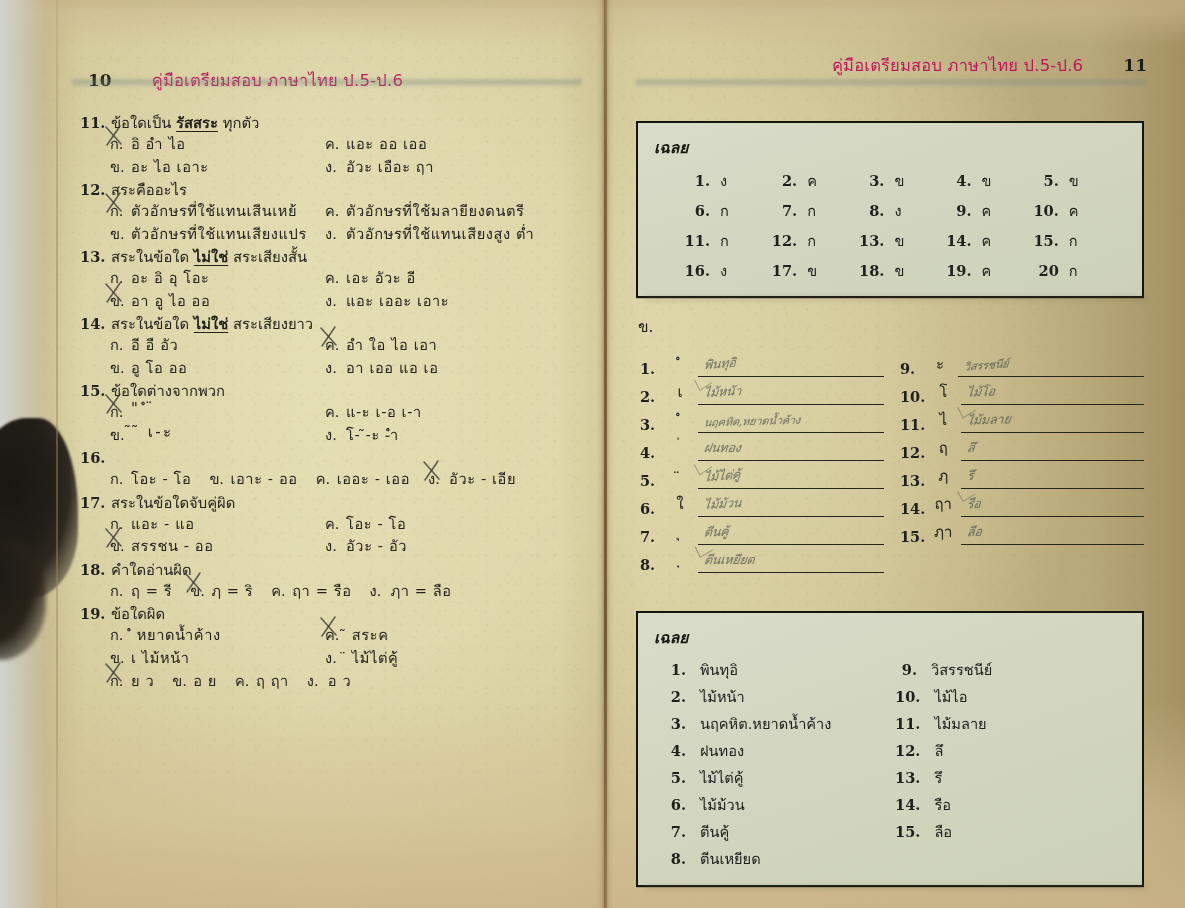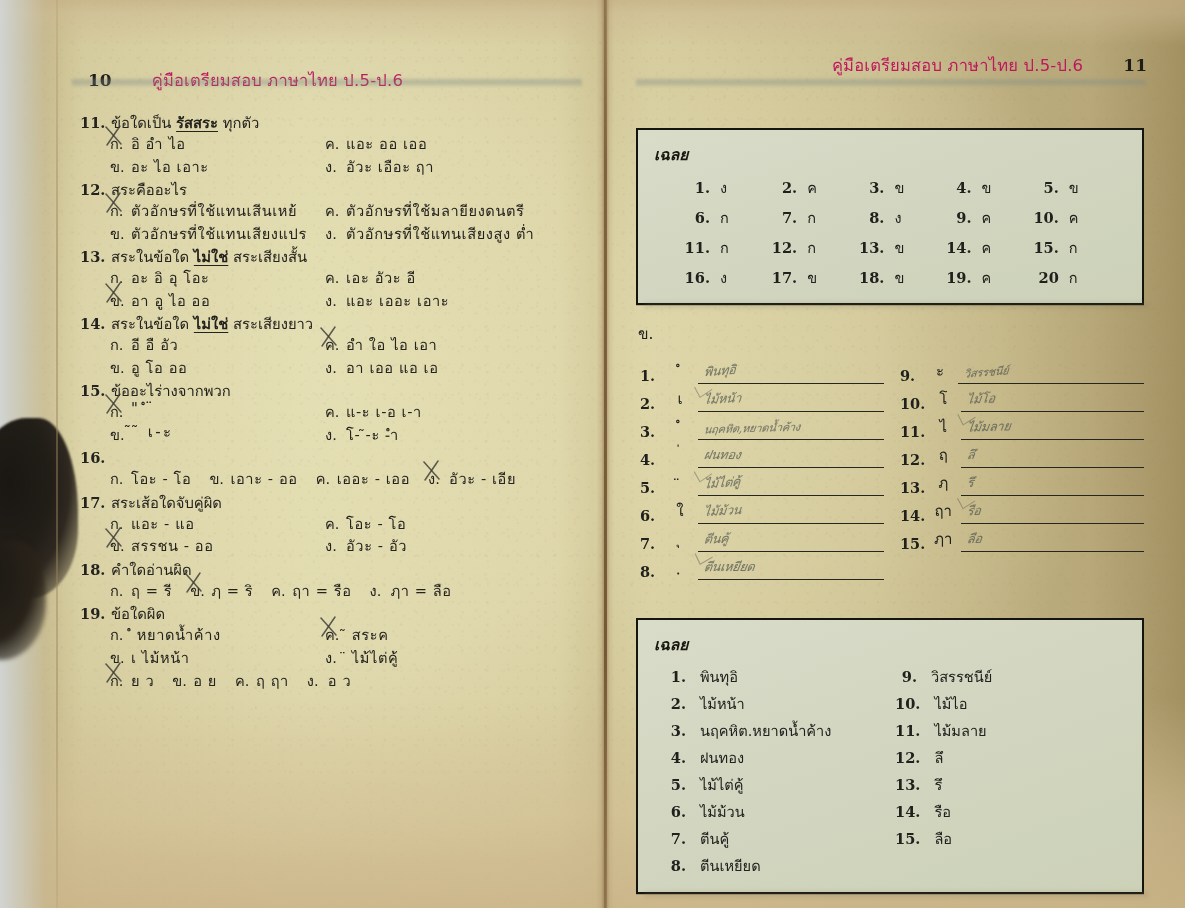--- a/index.html
+++ b/index.html
@@ -245,21 +245,21 @@
     letter-spacing: 14px;
     display: inline-block;
     position: relative;
     top: -3px;
   }
 
   
   .rcol {
     position: absolute;
     left: 636px;
-    top: 128px;
+    top: 121px;
     width: 508px;
   }
 
   
   .keybox {
     position: relative;
     border: 2.5px solid #15150f;
     background: linear-gradient(160deg, #d9dcc8 0%, #d3d7c2 40%, #ccd1b8 100%);
     box-shadow: 0 1px 0 rgba(0,0,0,.18);
   }
@@ -569,21 +569,21 @@
               <span class="opt col-b">
                 <span class="opt-lab">ง.</span>
                 <span class="opt-val">อา เออ แอ เอ</span>
               </span>
             </div>
           </div>
         </div>
         <div class="q">
           <div class="q-head">
             <span class="q-num">15.</span>
-            <span class="q-text">ข้ออะไร่างจากพวก</span>
+            <span class="q-text">ข้อใดต่างจากพวก</span>
           </div>
           <div class="opts">
             <div class="orow">
               <span class="opt col-a">
                 <span class="opt-lab">ก.<span class="xmark">
                     <svg width="20" height="22" viewBox="0 0 20 22">
                       <path d="M2 3 L17 20"></path>
                       <path d="M16 2 L3 21"></path>
                     </svg>
                   </span></span>
@@ -632,21 +632,21 @@
                     </svg>
                   </span></span>
                 <span class="opt-val">อัวะ - เอีย</span>
               </span>
             </div>
           </div>
         </div>
         <div class="q">
           <div class="q-head">
             <span class="q-num">17.</span>
-            <span class="q-text">สระเส้อใดจับคู่ผิด</span>
+            <span class="q-text">สระในข้อใดจับคู่ผิด</span>
           </div>
           <div class="opts">
             <div class="orow">
               <span class="opt col-a">
                 <span class="opt-lab">ก.</span>
                 <span class="opt-val">แอะ - แอ</span>
               </span>
               <span class="opt col-b">
                 <span class="opt-lab">ค.</span>
                 <span class="opt-val">โอะ - โอ</span>

